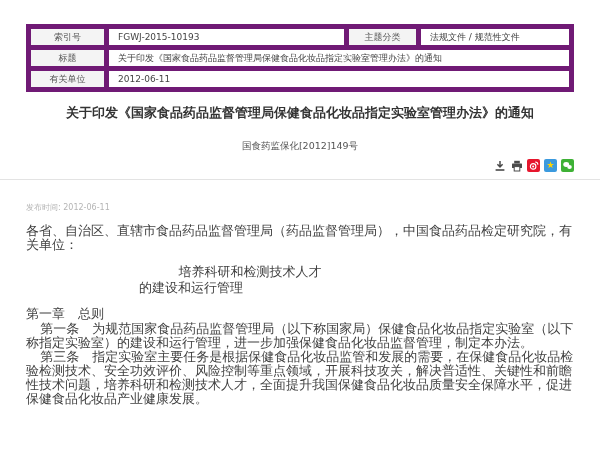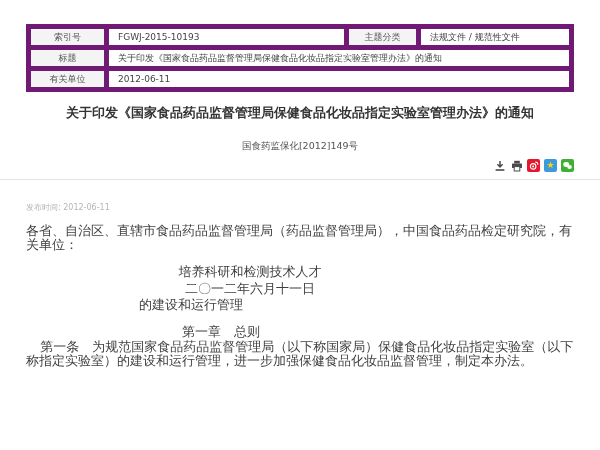--- a/index.html
+++ b/index.html
@@ -27,22 +27,22 @@
   .pubtime { text-align: left; font-size: 8px; color: #b5b5b5; margin-top: 22px; height: 10px; }
 
   
   .docbody { font-size: 13px; color: #3f3f3f; line-height: 14px; margin-top: 12px; }
   .docbody p { margin: 0; }
   .indent { text-indent: 1.6em; }
   .sig { text-align: center; padding-right: 100px; line-height: 17px; }
   .sig-first { margin-top: 11px !important; }
   .att { text-align: center; width: 330px; line-height: 15px; }
   .att1 { margin-top: 21px !important; }
-  .chapter { width: 390px; text-align: center; margin-top: 13px !important; }
-  .article { text-indent: 1.1em; }
+  .chapter { width: 390px; text-align: left; margin-top: 13px !important; font-family: Liberation Mono, monospace; }
+  .article { text-indent: 1.1em; font-family: Liberation Mono, monospace; }
   .article-first { margin-top: 1px !important; }
 </style>
 </head>
 <body>
 
 <div class="page">
   <div class="content">
 
     <table class="meta">
       <colgroup>
@@ -106,19 +106,19 @@
   </div>
 
   <div class="divider"></div>
 
   <div class="content">
     <div class="pubtime">发布时间: 2012-06-11</div>
 
     <div class="docbody">
       <p>各省、自治区、直辖市食品药品监督管理局（药品监督管理局），中国食品药品检定研究院，有关单位：</p>
       <p class="sig sig-first">培养科研和检测技术人才</p>
-      <p class="sig">二〇一二年六月十一日</p>
       <p class="att">的建设和运行管理</p>
       <p class="chapter">第一章　总则</p>
       <p class="article article-first">第一条　为规范国家食品药品监督管理局（以下称国家局）保健食品化妆品指定实验室（以下称指定实验室）的建设和运行管理，进一步加强保健食品化妆品监督管理，制定本办法。</p>
+      <p class="article">第三条　指定实验室主要任务是根据保健食品化妆品监管和发展的需要，在保健食品化妆品检验检测技术、安全功效评价、风险控制等重点领域，开展科技攻关，解决普适性、关键性和前瞻性技术问题，培养科研和检测技术人才，全面提升我国保健食品化妆品质量安全保障水平，促进保健食品化妆品产业健康发展。</p>
     </div>
   </div>
 </div>
 
 </body></html>

